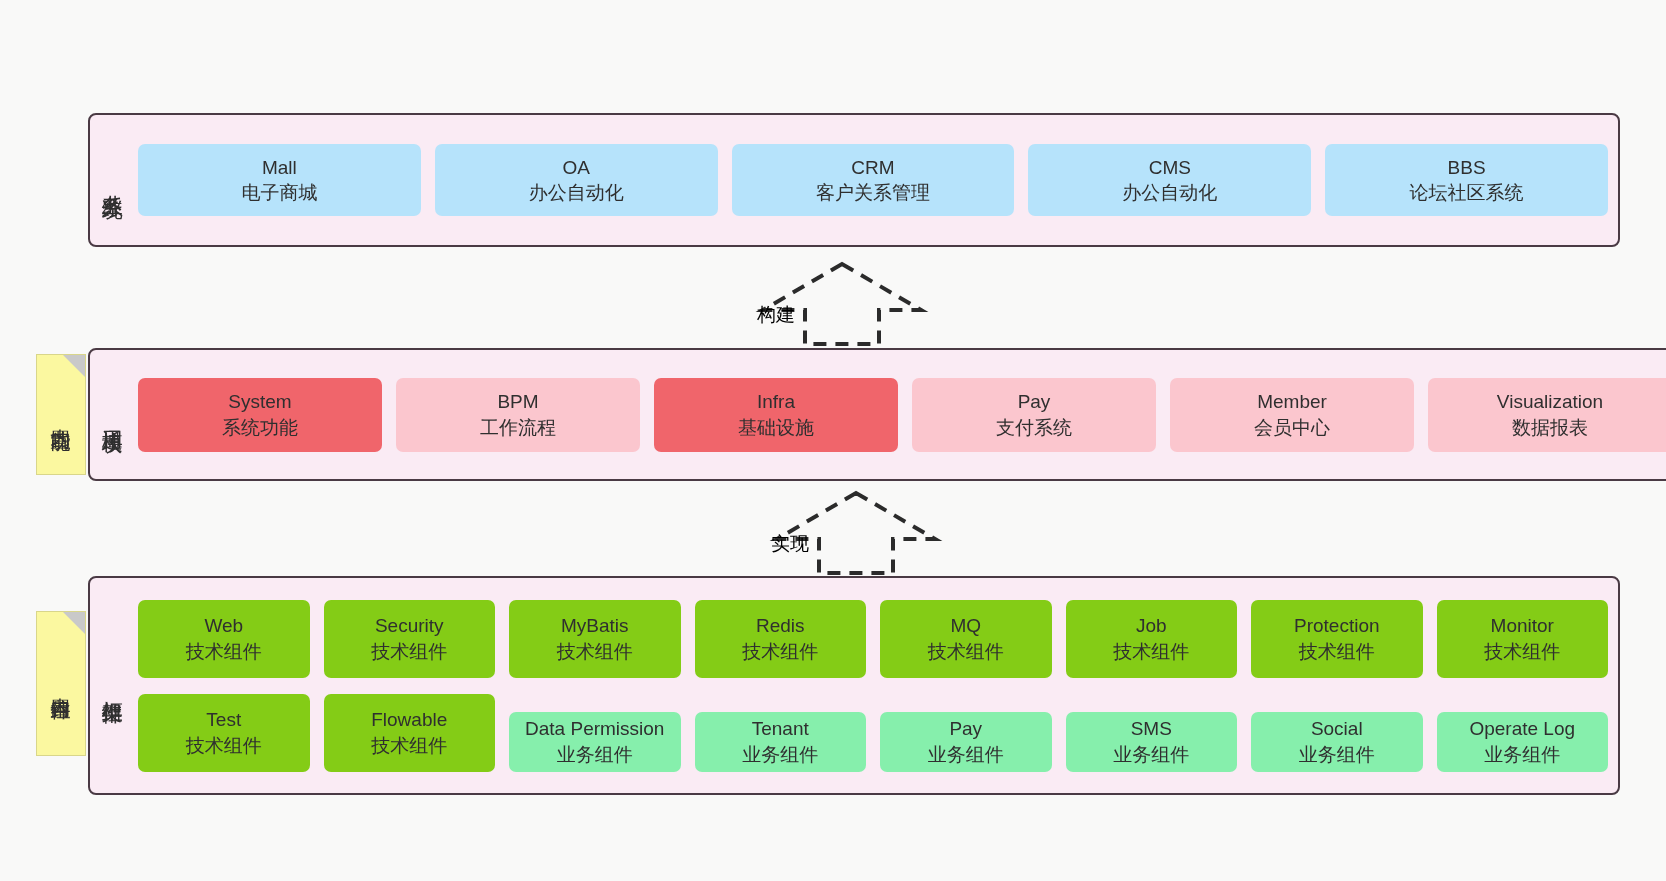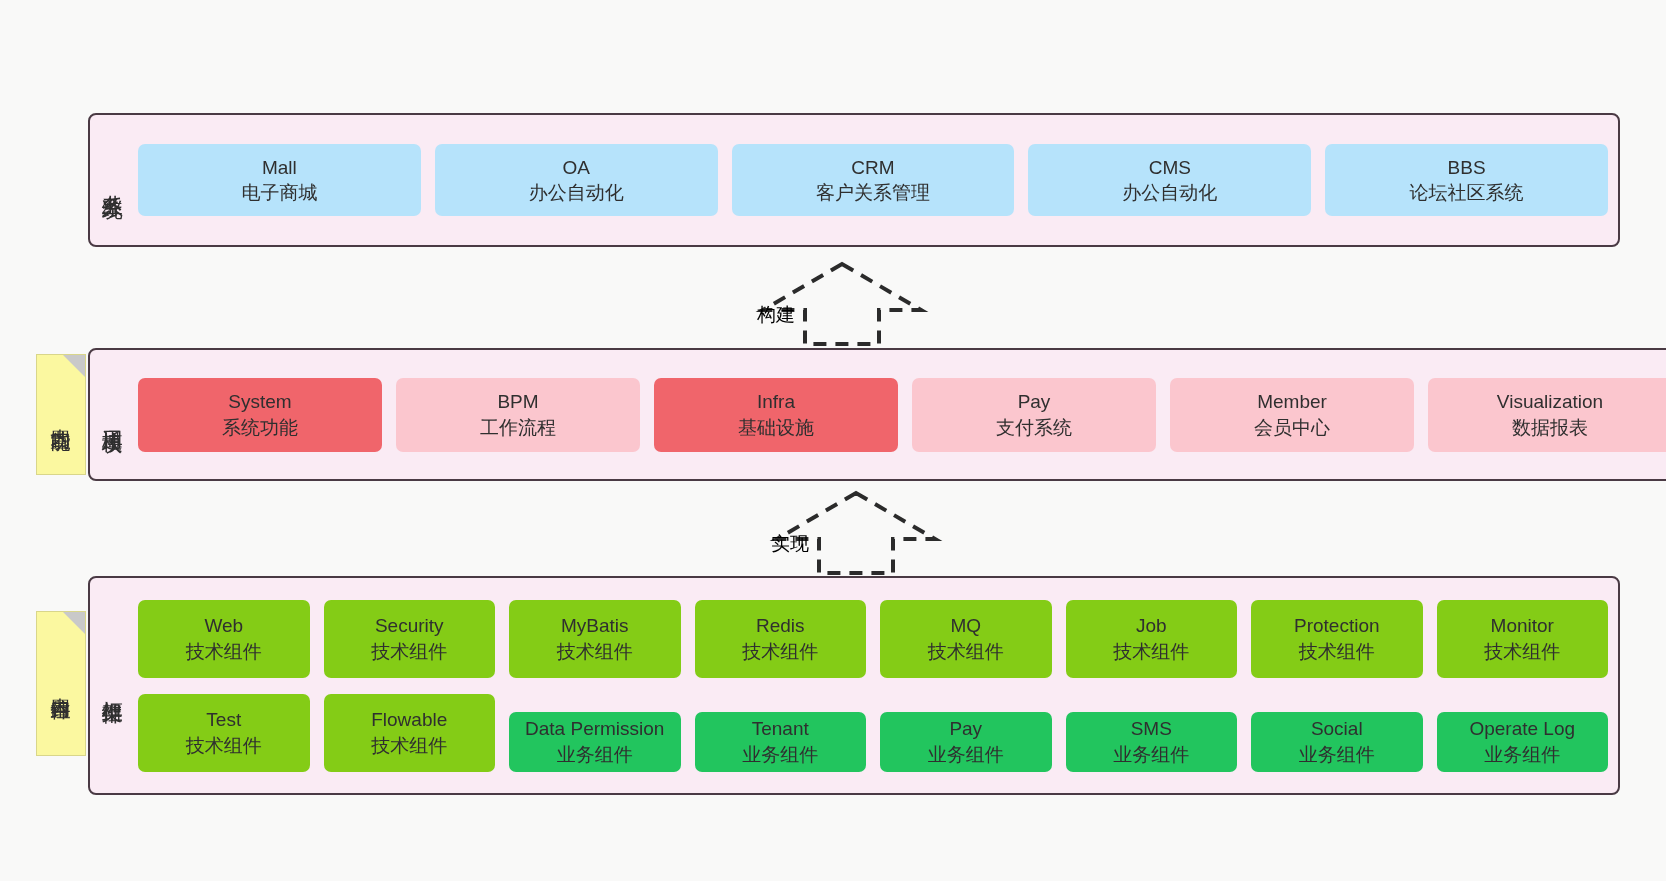--- a/index.html
+++ b/index.html
@@ -75,21 +75,21 @@
   }
   .cell .en { white-space: nowrap; }
   .cell .cn { white-space: nowrap; }
   .cell.wrap .en { white-space: normal; }
 
   
   .c-blue       { background: #b6e3fb; }
   .c-red        { background: #f0656b; }
   .c-pink       { background: #fbc6ce; }
   .c-green      { background: #84cc16; }
-  .c-greenlight { background: #22c55e; margin-top: 18px; }
+  .c-greenlight { background: #86efac; margin-top: 18px; }
 
   
   #layer-business { left: 88px;  top: 113px; width: 1532px; height: 134px; }
   #layer-module   { left: 88px;  top: 348px; width: 1596px; height: 133px; }
   #layer-frame    { left: 88px;  top: 576px; width: 1532px; height: 219px; }
 
   #layer-business .layer-body .row { height: 72px; border-radius: 8px; }
   #layer-module   .layer-body .row { height: 74px; }
   #layer-frame    .layer-body .row { height: 78px; }
   #layer-frame .layer-body { gap: 16px; }

